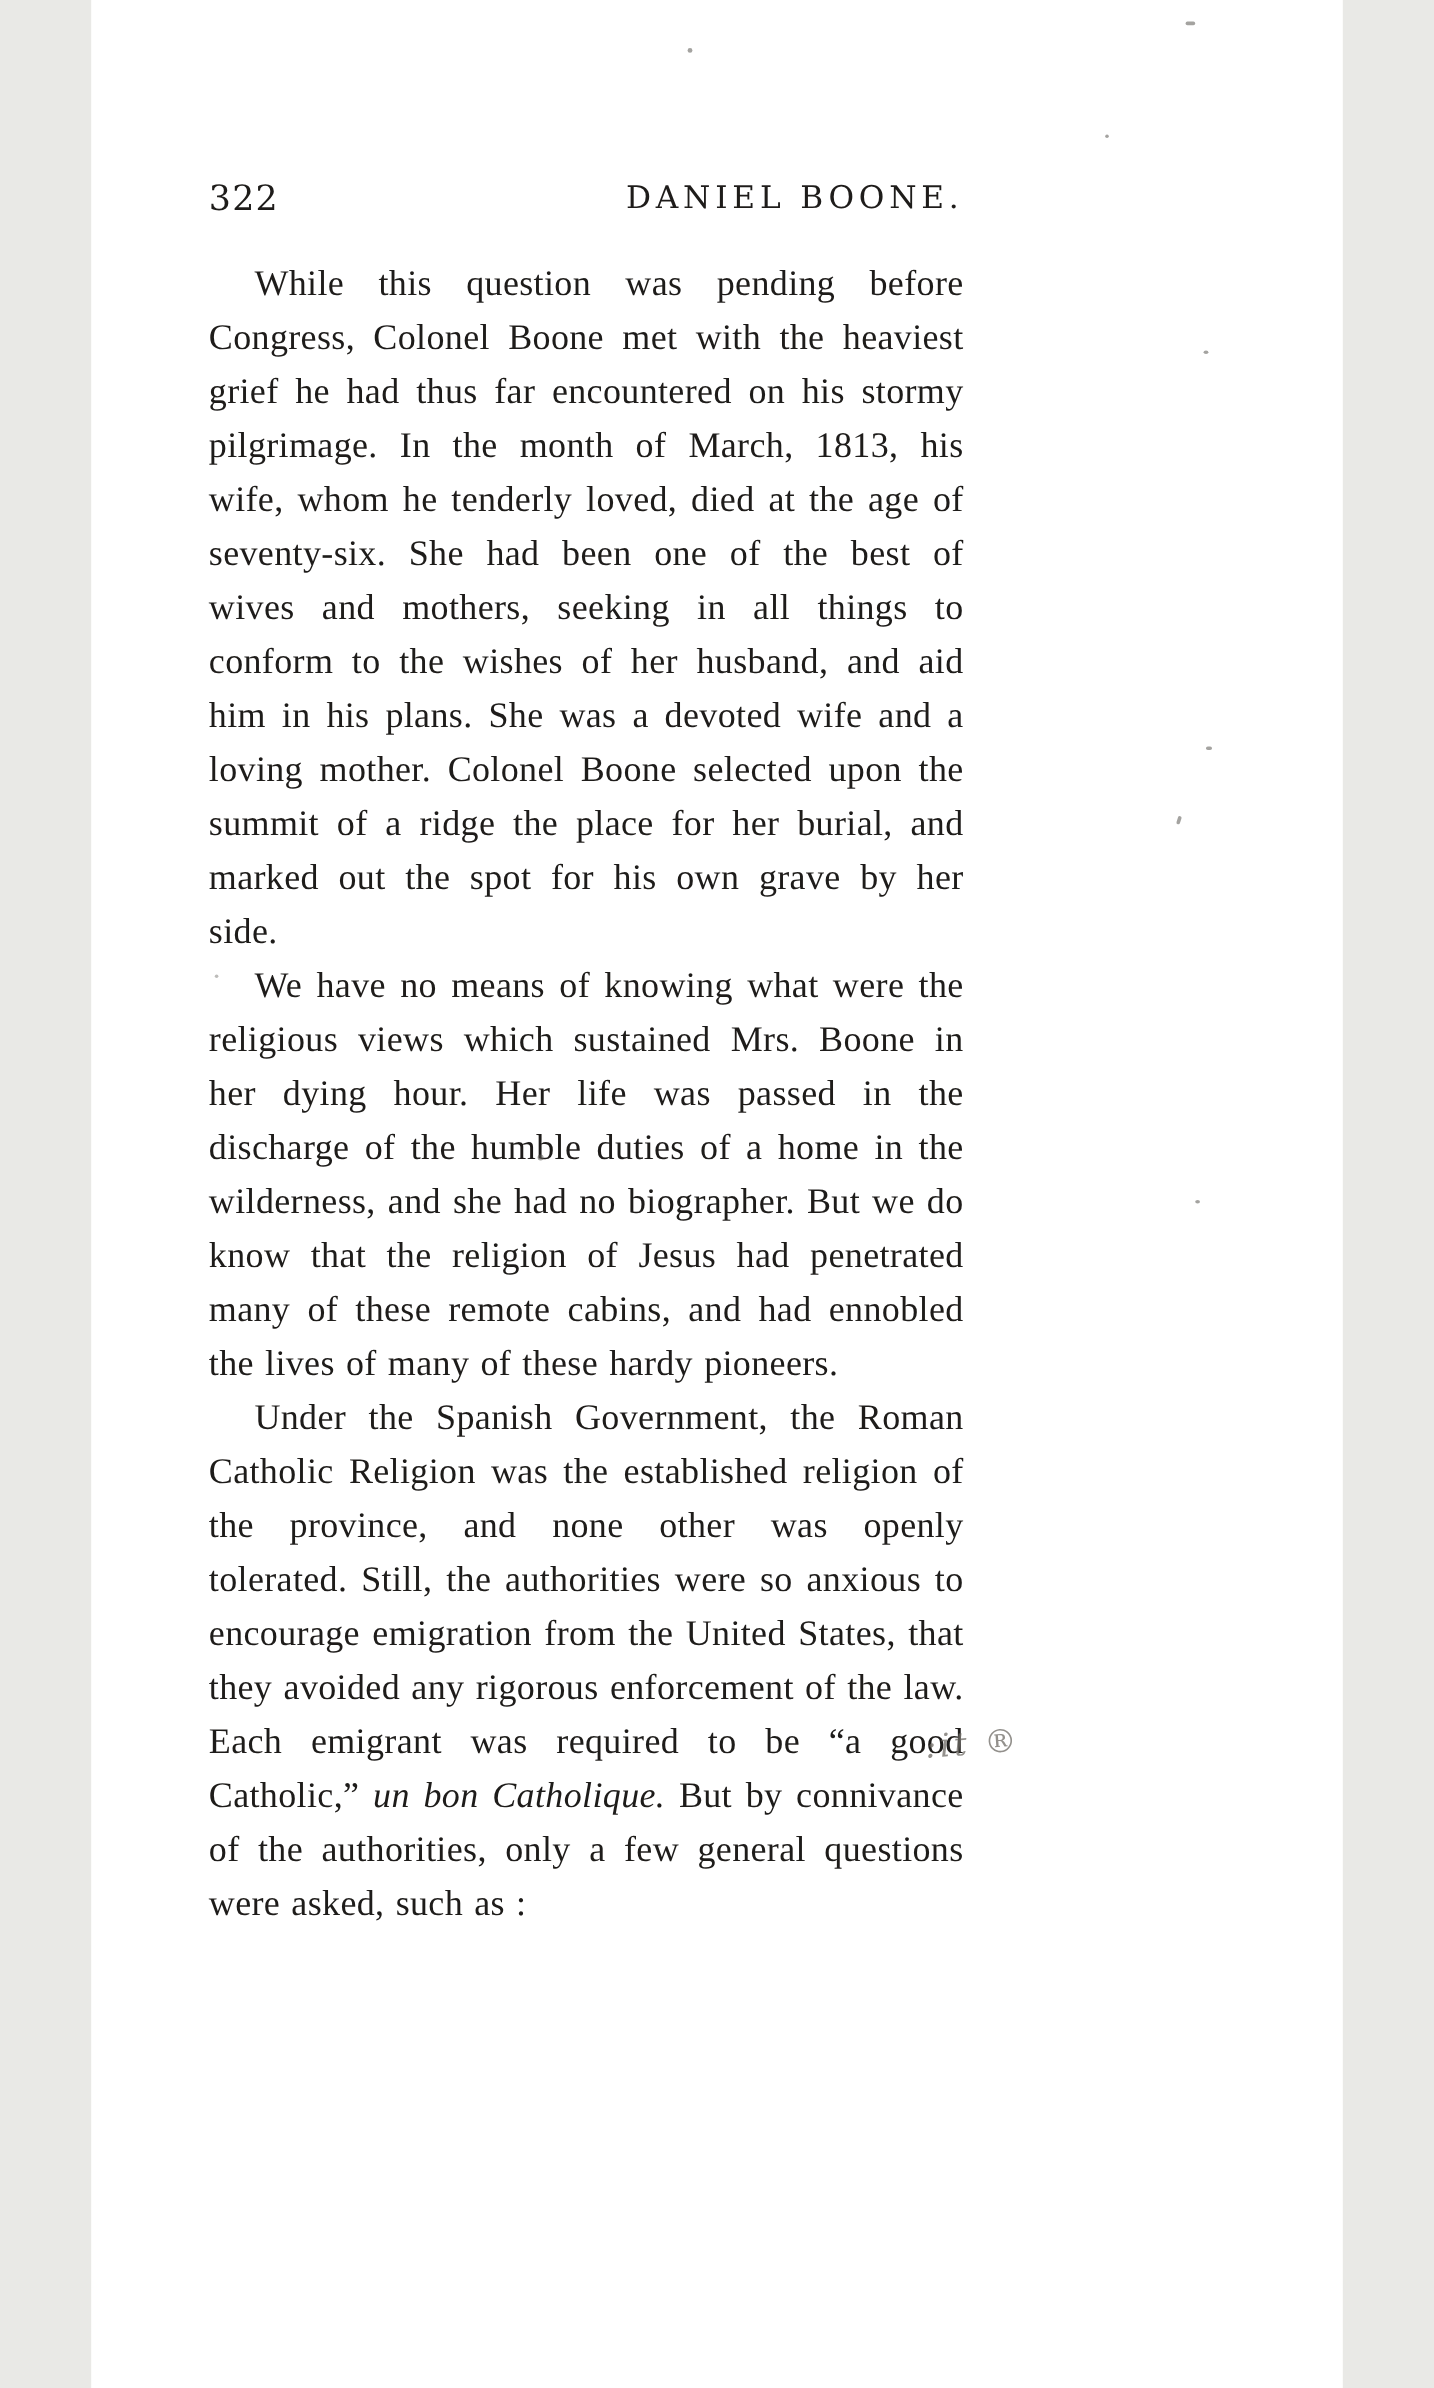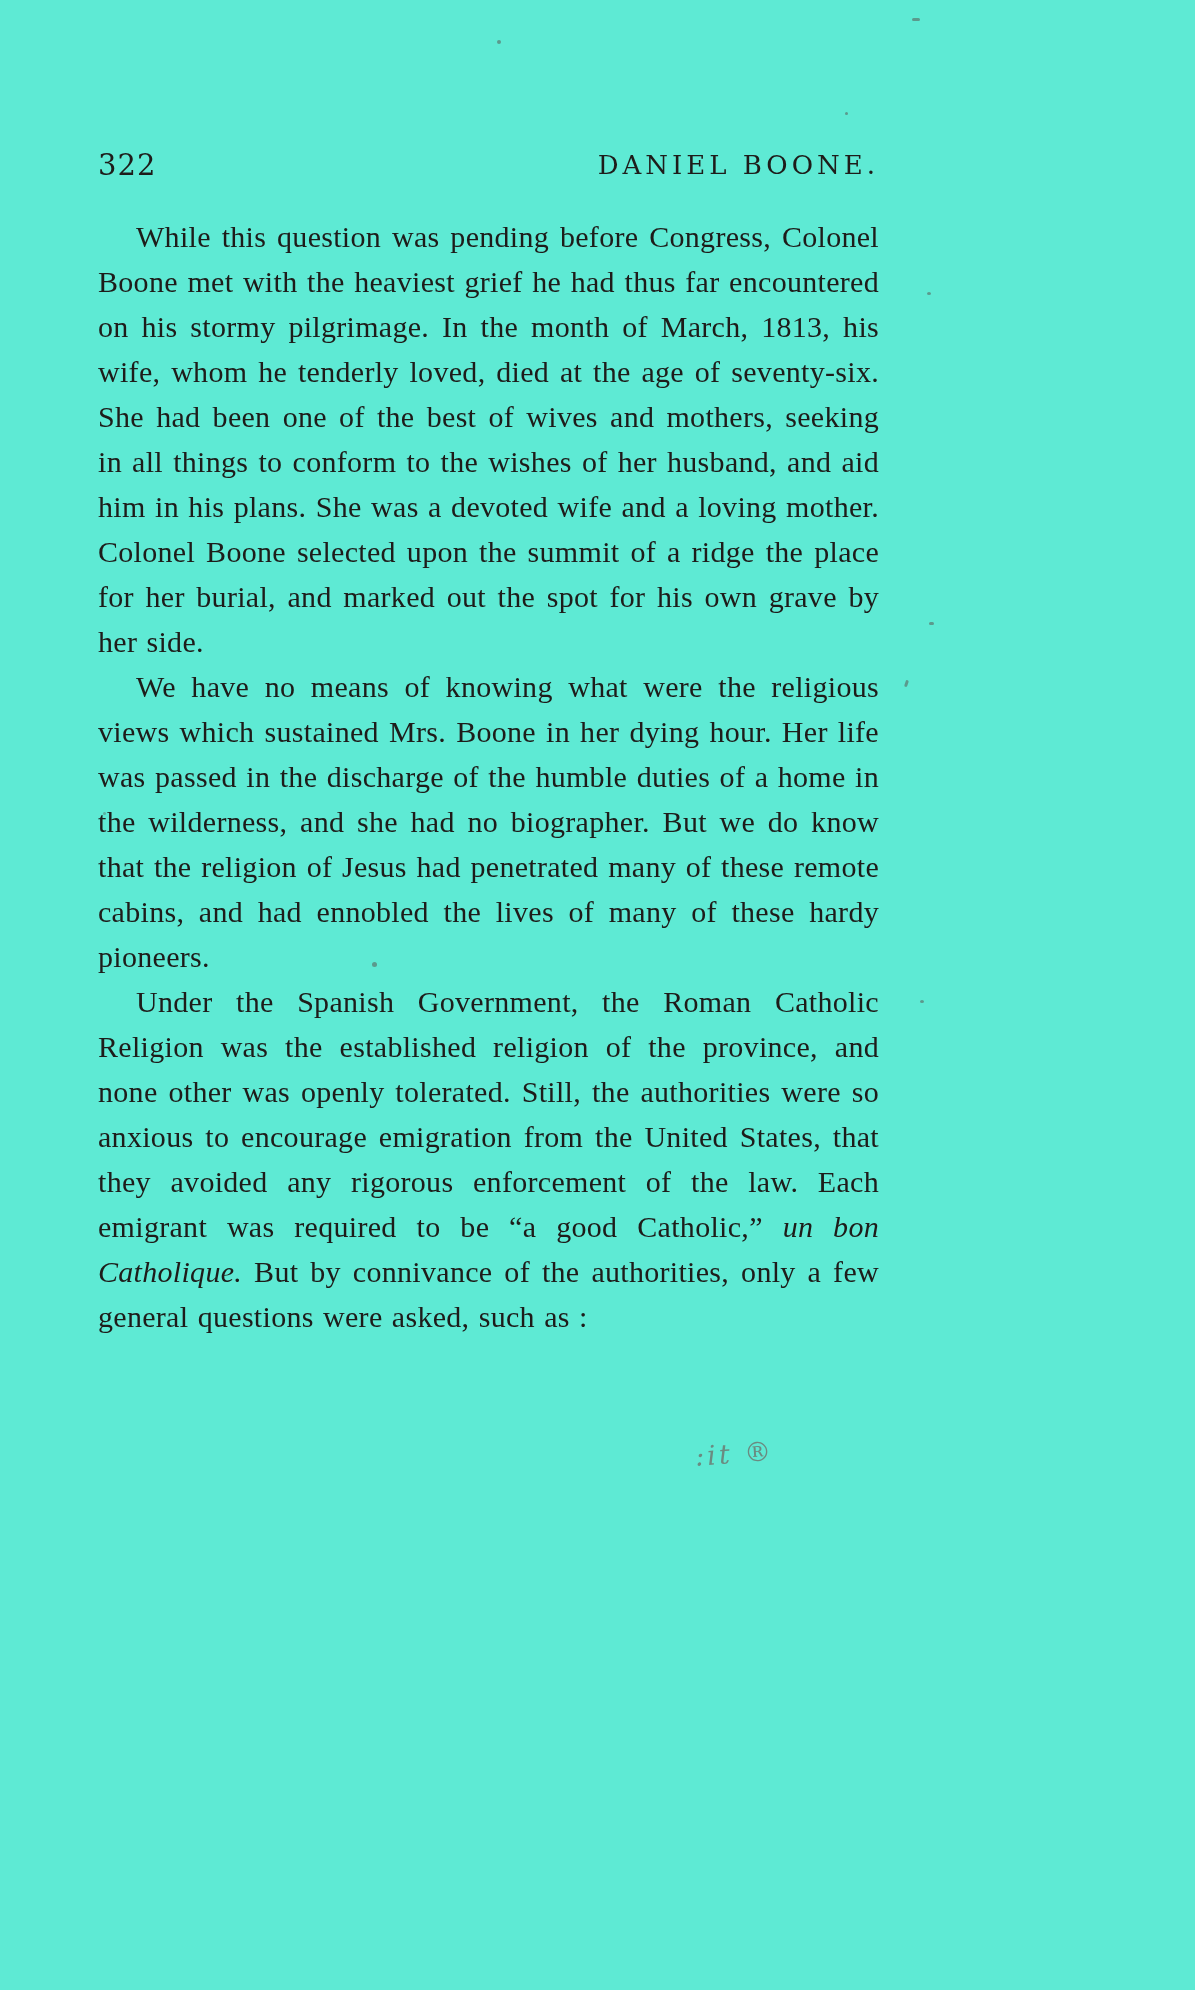--- a/index.html
+++ b/index.html
@@ -2,24 +2,24 @@
 <html><head>
 <meta charset="utf-8">
 <style>
   html, body {
     margin: 0;
     padding: 0;
     background: #e9e9e6;
   }
   .page {
     position: relative;
-    width: 1195px;
+    width: 1043px;
     height: 1990px;
     margin: 0 auto;
-    background: #5eead4;
+    background: #ffffff;
     overflow: hidden;
     font-family: "DejaVu Serif", "Liberation Serif", serif;
     color: #1e1c1a;
     box-sizing: border-box;
     padding: 148px 316px 0 98px;
   }
   .page-header {
     position: relative;
     height: 40px;
     margin-bottom: 26px;

